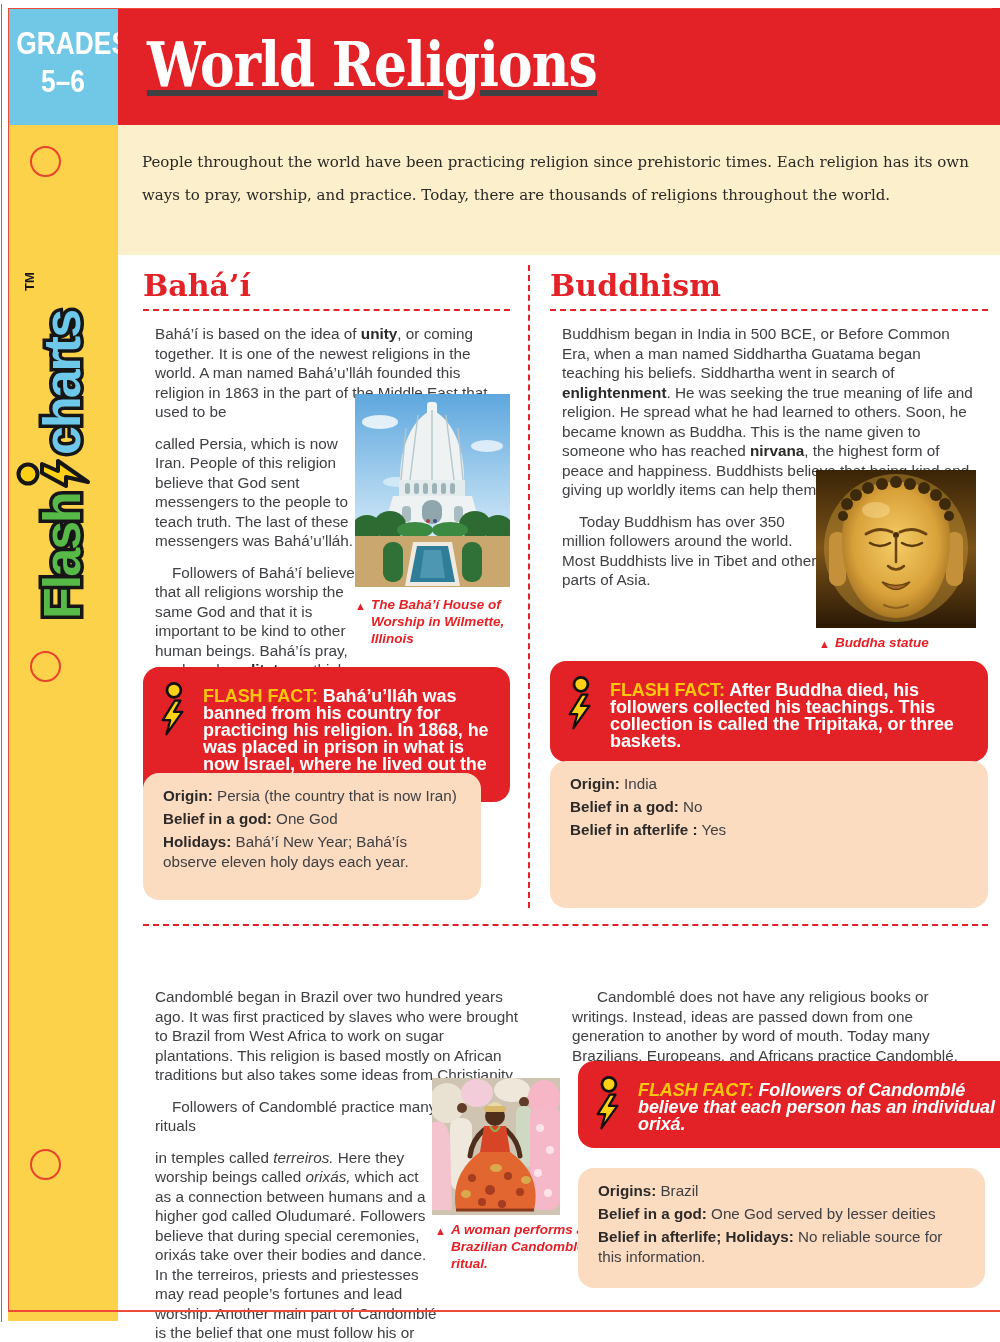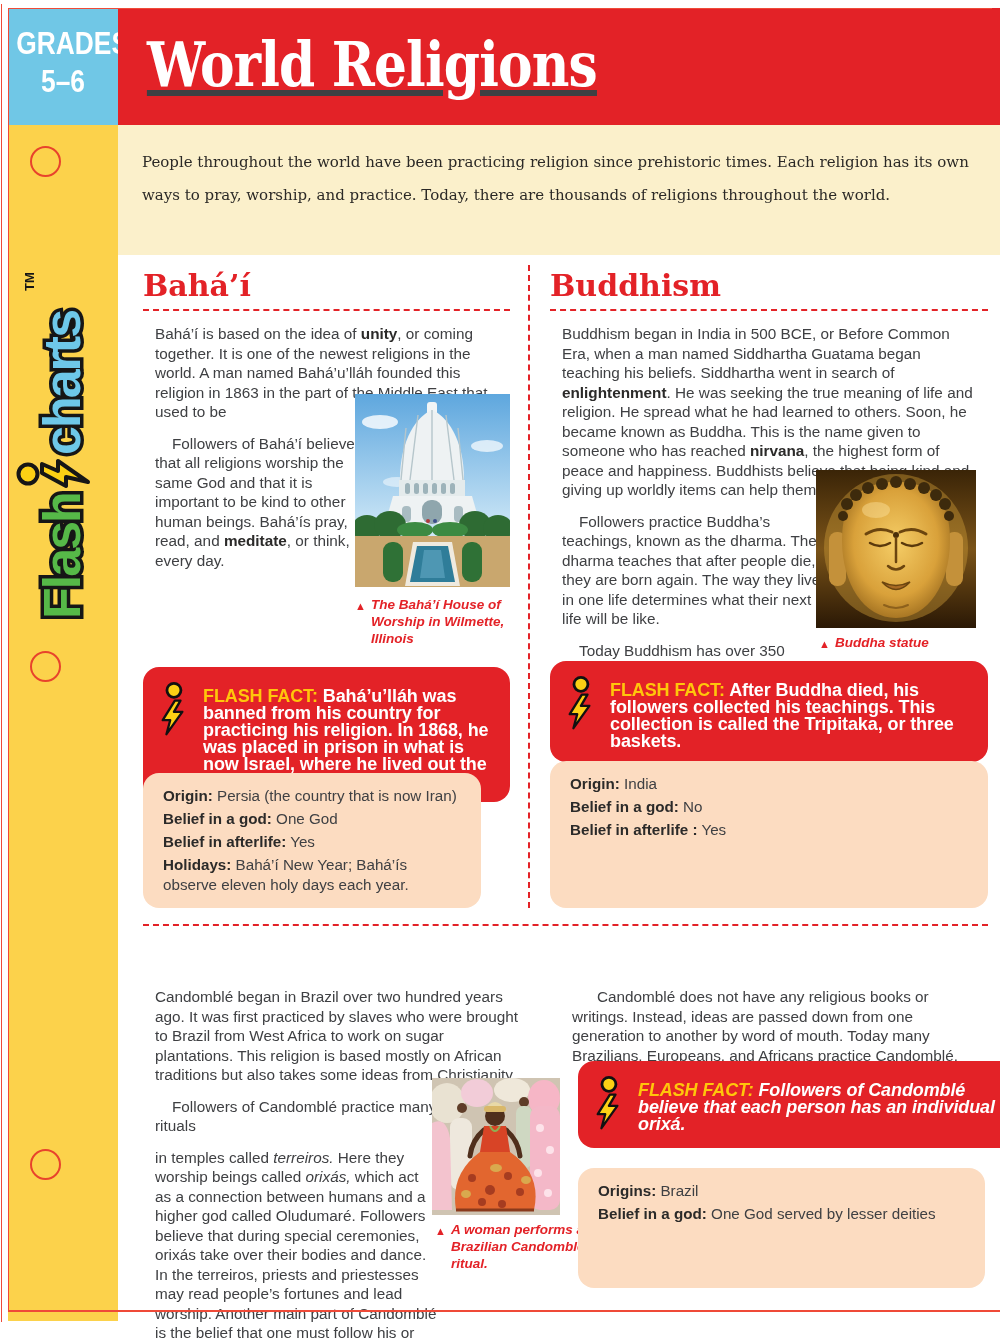--- a/index.html
+++ b/index.html
@@ -95,20 +95,21 @@
   <div class="intro">
     <span>People throughout the world have been practicing religion since prehistoric times. Each religion has its own ways to pray, worship, and practice. Today, there are thousands of religions throughout the world.</span>
   </div>
 
   <div class="divider-v"></div>
 
   <div class="col" id="bahai">
     <h2>Bahá’í</h2>
     <div class="rule"></div>
     <p><span>Bahá’í is based on the idea of </span><b>unity</b><span>, or coming together. It is one of the newest religions in the world. A man named Bahá’u’lláh founded this religion in 1863 in the part of the Middle East that used to be</span></p>
+    <p class="narrow-b"><span>called Persia, which is now Iran. People of this religion believe that God sent messengers to the people to teach truth. The last of these messengers was Bahá’u’lláh.</span></p>
     <p class="narrow-b indent"><span>Followers of Bahá’í believe that all religions worship the same God and that it is important to be kind to other human beings. Bahá’ís pray, read, and </span><b>meditate</b><span>, or think, every day.</span></p>
 
     <svg class="photo" style="left:212px;top:128px;width:155px;height:193px;" viewBox="0 0 155 193">
       <defs>
         <linearGradient id="sky" x1="0" y1="0" x2="0" y2="1">
           <stop offset="0" stop-color="#5ea7de"></stop>
             <stop offset="1" stop-color="#d8edf9"></stop>
         </linearGradient>
       </defs>
       <rect width="155" height="150" fill="url(#sky)"></rect>
@@ -158,30 +159,28 @@
         <circle cx="16" cy="9" r="7.5" fill="#fcd014" stroke="#111" stroke-width="3"></circle>
         <path d="M17,20 L4,41 L12,41 L8,56 L25,32 L16,32 L23,20 Z" fill="#fcd014" stroke="#111" stroke-width="2.5" stroke-linejoin="round"></path>
       </svg>
       <span class="fl">FLASH FACT:</span>
       <span>Bahá’u’lláh was banned from his country for practicing his religion. In 1868, he was placed in prison in what is now Israel, where he lived out the rest of his life.</span>
     </div>
 
     <div class="facts" style="left:0;top:507px;width:338px;min-height:127px;">
       <div class="fact"><b>Origin:</b> <span>Persia (the country that is now Iran)</span></div>
       <div class="fact"><b>Belief in a god:</b> <span>One God</span></div>
-      <div class="fact"><b>Belief in afterlife:</b> <span>Yes</span></div>
       <div class="fact"><b>Holidays:</b> <span>Bahá’í New Year; Bahá’ís observe eleven holy days each year.</span></div>
     </div>
   </div>
 
   <div class="col" id="buddhism">
     <h2>Buddhism</h2>
     <div class="rule"></div>
     <p><span>Buddhism began in India in 500 BCE, or Before Common Era, when a man named Siddhartha Guatama began teaching his beliefs. Siddhartha went in search of </span><b>enlightenment</b><span>. He was seeking the true meaning of life and religion. He spread what he had learned to others. Soon, he became known as Buddha. This is the name given to someone who has reached </span><b>nirvana</b><span>, the highest form of peace and happiness. Buddhists believe that being kind and giving up worldly items can help them find nirvana.</span></p>
-    <p class="narrow-bu indent"><span>Followers practice Buddha’s teachings, known as the dharma. The dharma teaches that after people die, they are born again. The way they live in one life determines what their next life will be like.</span></p>
     <p class="narrow-bu indent"><span>Today Buddhism has over 350 million followers around the world. Most Buddhists live in Tibet and other parts of Asia.</span></p>
 
     <svg class="photo" style="left:266px;top:204px;width:160px;height:158px;" viewBox="0 0 160 158">
       <defs>
         <radialGradient id="bgold" cx="50%" cy="45%" r="65%">
           <stop offset="0" stop-color="#f5cd66"></stop>
             <stop offset=".6" stop-color="#d9a13a"></stop>
             <stop offset="1" stop-color="#8a5c16"></stop>
         </radialGradient>
         <linearGradient id="bbg" x1="0" y1="0" x2="0" y2="1">
@@ -300,20 +299,21 @@
         <circle cx="16" cy="9" r="7.5" fill="#fcd014" stroke="#111" stroke-width="3"></circle>
         <path d="M17,20 L4,41 L12,41 L8,56 L25,32 L16,32 L23,20 Z" fill="#fcd014" stroke="#111" stroke-width="2.5" stroke-linejoin="round"></path>
       </svg>
       <span class="fl">FLASH FACT:</span>
       <span>Followers of Candomblé believe that each person has an individual orixá.</span>
     </div>
 
     <div class="facts" style="left:435px;top:250px;width:407px;min-height:120px;">
       <div class="fact"><b>Origins:</b> <span>Brazil</span></div>
       <div class="fact"><b>Belief in a god:</b> <span>One God served by lesser deities</span></div>
+      <div class="fact"><b>Belief in afterlife; Holidays:</b> <span>No reliable source for this information.</span></div>
     </div>
   </div>
 
   <div class="hairline line-top"></div>
   <div class="hairline line-left1"></div>
   <div class="hairline line-left2"></div>
   <div class="hairline line-bottom"></div>
 
 </div>
 

